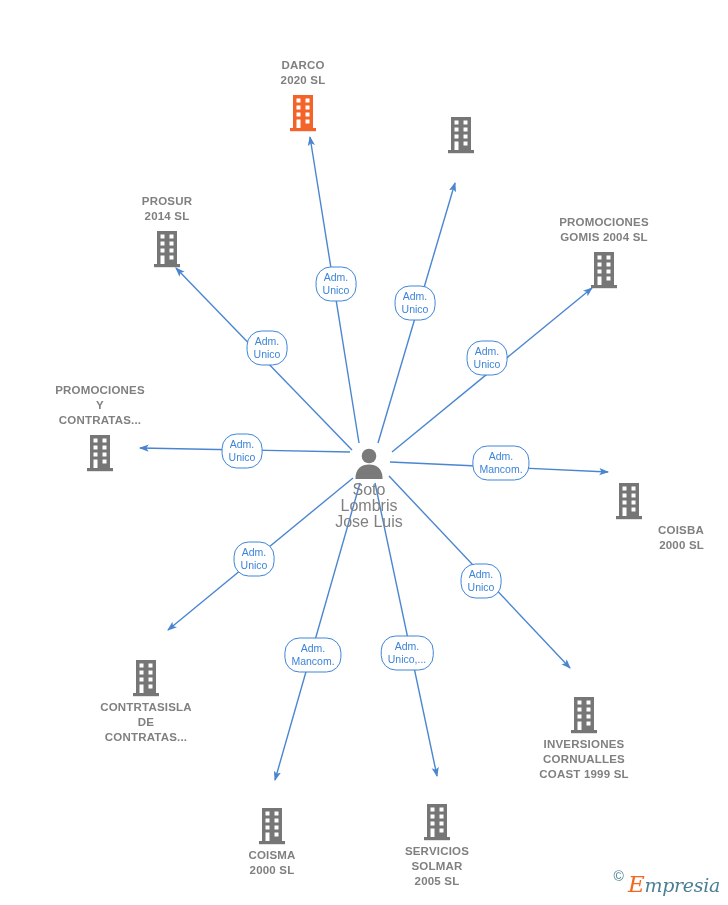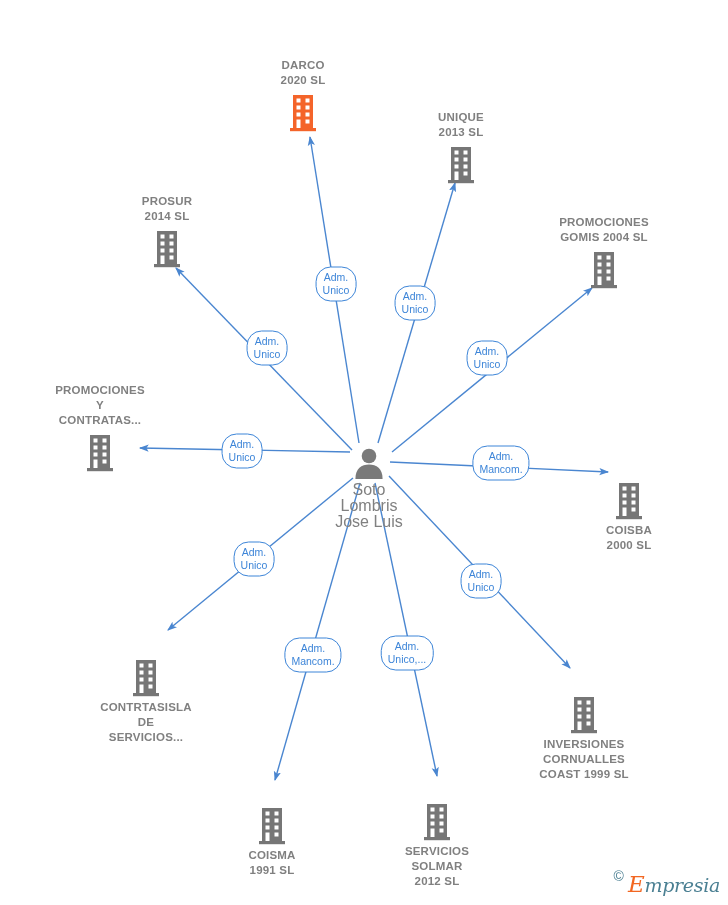--- a/index.html
+++ b/index.html
@@ -149,22 +149,20 @@
             <rect x="20.5" y="6.5" width="4" height="4" fill="#fff"></rect>
             <rect x="11.5" y="13.5" width="4" height="4" fill="#fff"></rect>
             <rect x="20.5" y="13.5" width="4" height="4" fill="#fff"></rect>
             <rect x="11.5" y="20.5" width="4" height="4" fill="#fff"></rect>
             <rect x="20.5" y="20.5" width="4" height="4" fill="#fff"></rect>
             <rect x="11.5" y="27.5" width="4" height="8.5" fill="#fff"></rect>
             <rect x="20.5" y="27.5" width="4" height="4" fill="#fff"></rect>
           </svg></span>
       </div>
       <div class="node label-top" style="left: 461px; top: 110px;">
-        <div class="label" style="color: rgb(128, 128, 128);">UNIQUE
-2013  SL</div>
         <span class="glyph"><svg viewBox="0 0 36 40" width="36" height="40">
             <rect x="8" y="3" width="20" height="33" fill="#767676"></rect>
             <rect x="5" y="36" width="26" height="3.2" fill="#767676"></rect>
             <rect x="11.5" y="6.5" width="4" height="4" fill="#fff"></rect>
             <rect x="20.5" y="6.5" width="4" height="4" fill="#fff"></rect>
             <rect x="11.5" y="13.5" width="4" height="4" fill="#fff"></rect>
             <rect x="20.5" y="13.5" width="4" height="4" fill="#fff"></rect>
             <rect x="11.5" y="20.5" width="4" height="4" fill="#fff"></rect>
             <rect x="20.5" y="20.5" width="4" height="4" fill="#fff"></rect>
             <rect x="11.5" y="27.5" width="4" height="8.5" fill="#fff"></rect>
@@ -226,72 +224,72 @@
             <rect x="5" y="36" width="26" height="3.2" fill="#767676"></rect>
             <rect x="11.5" y="6.5" width="4" height="4" fill="#fff"></rect>
             <rect x="20.5" y="6.5" width="4" height="4" fill="#fff"></rect>
             <rect x="11.5" y="13.5" width="4" height="4" fill="#fff"></rect>
             <rect x="20.5" y="13.5" width="4" height="4" fill="#fff"></rect>
             <rect x="11.5" y="20.5" width="4" height="4" fill="#fff"></rect>
             <rect x="20.5" y="20.5" width="4" height="4" fill="#fff"></rect>
             <rect x="11.5" y="27.5" width="4" height="8.5" fill="#fff"></rect>
             <rect x="20.5" y="27.5" width="4" height="4" fill="#fff"></rect>
           </svg></span>
-        <div class="label" style="color: rgb(128, 128, 128);">COISBA
+        <div class="label" style="color: rgb(128, 128, 128); text-align: right;">COISBA
 2000  SL</div>
       </div>
       <div class="node label-bottom" style="left: 146px; top: 655px;">
         <span class="glyph"><svg viewBox="0 0 36 40" width="36" height="40">
             <rect x="8" y="3" width="20" height="33" fill="#767676"></rect>
             <rect x="5" y="36" width="26" height="3.2" fill="#767676"></rect>
             <rect x="11.5" y="6.5" width="4" height="4" fill="#fff"></rect>
             <rect x="20.5" y="6.5" width="4" height="4" fill="#fff"></rect>
             <rect x="11.5" y="13.5" width="4" height="4" fill="#fff"></rect>
             <rect x="20.5" y="13.5" width="4" height="4" fill="#fff"></rect>
             <rect x="11.5" y="20.5" width="4" height="4" fill="#fff"></rect>
             <rect x="20.5" y="20.5" width="4" height="4" fill="#fff"></rect>
             <rect x="11.5" y="27.5" width="4" height="8.5" fill="#fff"></rect>
             <rect x="20.5" y="27.5" width="4" height="4" fill="#fff"></rect>
           </svg></span>
         <div class="label" style="color: rgb(128, 128, 128);">CONTRTASISLA
 DE
-SERVICIOS...</div>
+CONTRATAS...</div>
       </div>
       <div class="node label-bottom" style="left: 272px; top: 803px;">
         <span class="glyph"><svg viewBox="0 0 36 40" width="36" height="40">
             <rect x="8" y="3" width="20" height="33" fill="#767676"></rect>
             <rect x="5" y="36" width="26" height="3.2" fill="#767676"></rect>
             <rect x="11.5" y="6.5" width="4" height="4" fill="#fff"></rect>
             <rect x="20.5" y="6.5" width="4" height="4" fill="#fff"></rect>
             <rect x="11.5" y="13.5" width="4" height="4" fill="#fff"></rect>
             <rect x="20.5" y="13.5" width="4" height="4" fill="#fff"></rect>
             <rect x="11.5" y="20.5" width="4" height="4" fill="#fff"></rect>
             <rect x="20.5" y="20.5" width="4" height="4" fill="#fff"></rect>
             <rect x="11.5" y="27.5" width="4" height="8.5" fill="#fff"></rect>
             <rect x="20.5" y="27.5" width="4" height="4" fill="#fff"></rect>
           </svg></span>
         <div class="label" style="color: rgb(128, 128, 128);">COISMA
-1991  SL</div>
+2000  SL</div>
       </div>
       <div class="node label-bottom" style="left: 437px; top: 799px;">
         <span class="glyph"><svg viewBox="0 0 36 40" width="36" height="40">
             <rect x="8" y="3" width="20" height="33" fill="#767676"></rect>
             <rect x="5" y="36" width="26" height="3.2" fill="#767676"></rect>
             <rect x="11.5" y="6.5" width="4" height="4" fill="#fff"></rect>
             <rect x="20.5" y="6.5" width="4" height="4" fill="#fff"></rect>
             <rect x="11.5" y="13.5" width="4" height="4" fill="#fff"></rect>
             <rect x="20.5" y="13.5" width="4" height="4" fill="#fff"></rect>
             <rect x="11.5" y="20.5" width="4" height="4" fill="#fff"></rect>
             <rect x="20.5" y="20.5" width="4" height="4" fill="#fff"></rect>
             <rect x="11.5" y="27.5" width="4" height="8.5" fill="#fff"></rect>
             <rect x="20.5" y="27.5" width="4" height="4" fill="#fff"></rect>
           </svg></span>
         <div class="label" style="color: rgb(128, 128, 128);">SERVICIOS
 SOLMAR
-2012 SL</div>
+2005 SL</div>
       </div>
       <div class="node label-bottom" style="left: 584px; top: 692px;">
         <span class="glyph"><svg viewBox="0 0 36 40" width="36" height="40">
             <rect x="8" y="3" width="20" height="33" fill="#767676"></rect>
             <rect x="5" y="36" width="26" height="3.2" fill="#767676"></rect>
             <rect x="11.5" y="6.5" width="4" height="4" fill="#fff"></rect>
             <rect x="20.5" y="6.5" width="4" height="4" fill="#fff"></rect>
             <rect x="11.5" y="13.5" width="4" height="4" fill="#fff"></rect>
             <rect x="20.5" y="13.5" width="4" height="4" fill="#fff"></rect>
             <rect x="11.5" y="20.5" width="4" height="4" fill="#fff"></rect>

